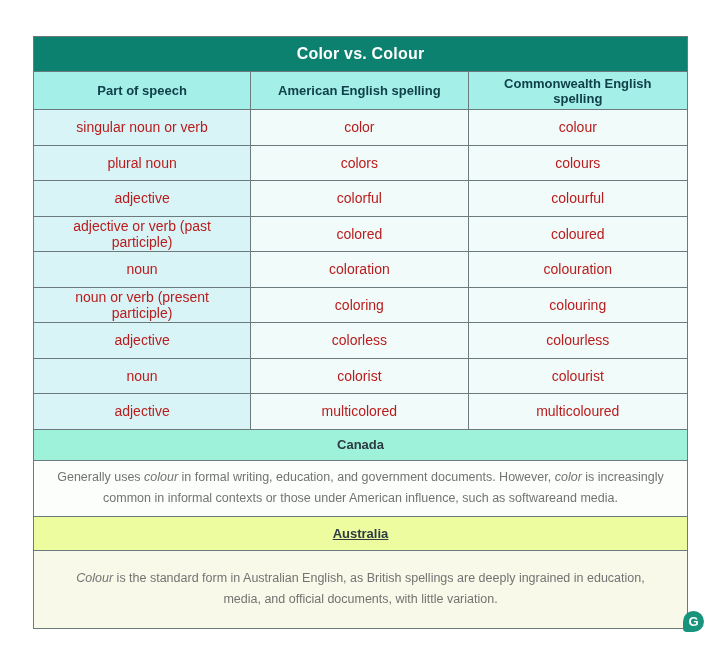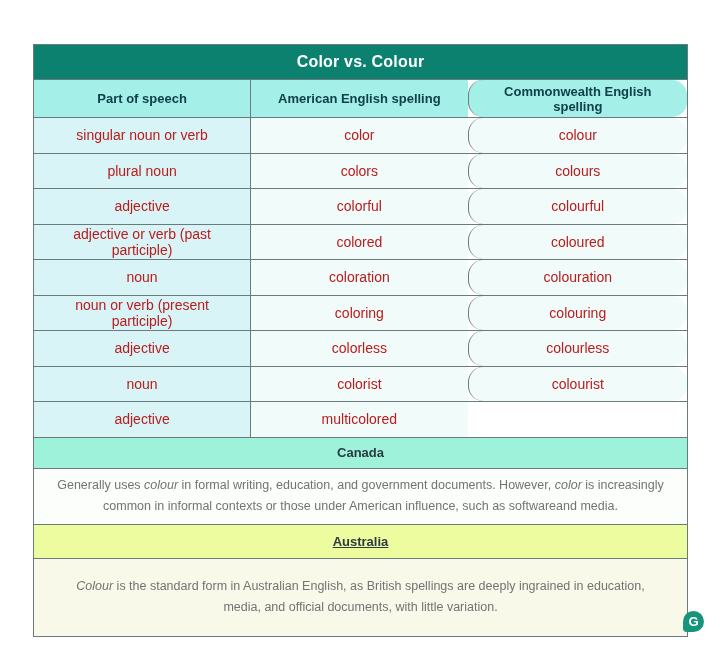--- a/index.html
+++ b/index.html
@@ -5,21 +5,21 @@
   * { margin: 0; padding: 0; box-sizing: border-box; }
   html, body {
     width: 720px; height: 652px;
     background: #ffffff;
     font-family: "Liberation Sans", sans-serif;
     position: relative;
     overflow: hidden;
   }
   .table-wrap {
     position: absolute;
-    left: 33px; top: 44px;
+    left: 33px; top: 36px;
     width: 655px;
     border: 1px solid #6a7a7d;
     background: #ffffff;
   }
   .title-bar {
     height: 34px;
     background: #0d8170;
     color: #ffffff;
     font-weight: bold;
     font-size: 16px;
@@ -47,21 +47,21 @@
     font-size: 13px;
   }
   .tcell {
     height: 34.5px;
     background: #f1fbfa;
     color: #b91c1c;
     font-size: 14px;
   }
   .col-0 { width: 33.1%; }
   .col-1 { width: 33.3%; }
-  .col-2 { width: 33.6%; border-radius: 15px; }
+  .col-2 { width: 33.6%; }
   .hcell + .hcell, .tcell + .tcell { border-left: 1px solid #6a7a7d; }
   .tcell.first { background: #d9f4f7; }
   .band {
     height: 31px;
     border-top: 1px solid #6a7a7d;
     display: flex;
     align-items: center;
     justify-content: center;
     font-weight: bold;
     font-size: 13px;
@@ -148,20 +148,21 @@
         <div class="tcell col-2">colourless</div>
       </div>
       <div class="grid-row">
         <div class="tcell col-0 first">noun</div>
         <div class="tcell col-1">colorist</div>
         <div class="tcell col-2">colourist</div>
       </div>
       <div class="grid-row">
         <div class="tcell col-0 first">adjective</div>
         <div class="tcell col-1">multicolored</div>
+        <div class="tcell col-2">multicoloured</div>
       </div>
     </div>
 
   <div class="band band-canada">Canada</div>
   <div class="note note-canada">
     <p><span>Generally uses </span><em>colour</em><span> in formal writing, education, and government documents. However, </span><em>color</em><span> is increasingly common in informal contexts or those under American influence, such as softwareand media.</span></p>
   </div>
 
   <div class="band band-australia">Australia</div>
   <div class="note note-australia">

